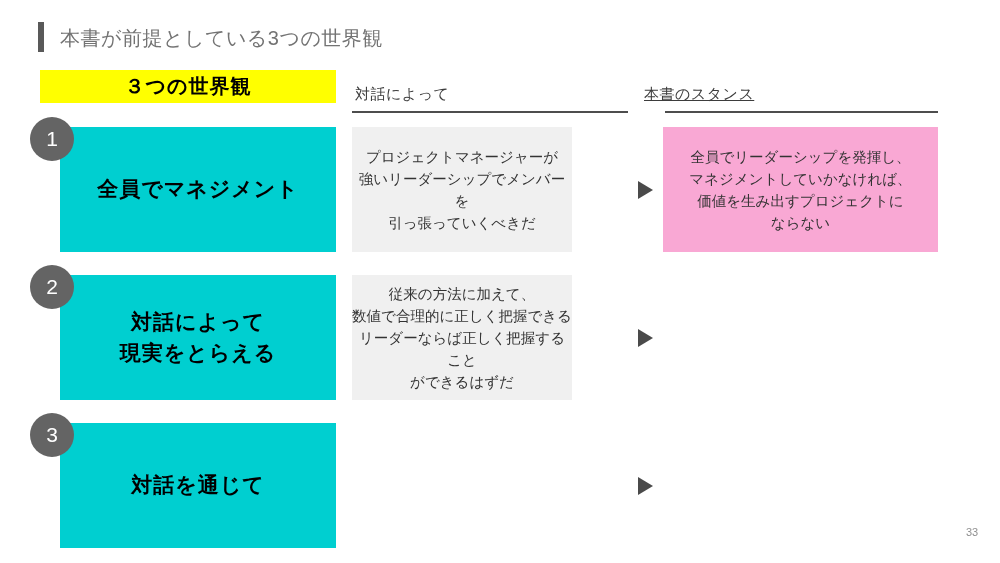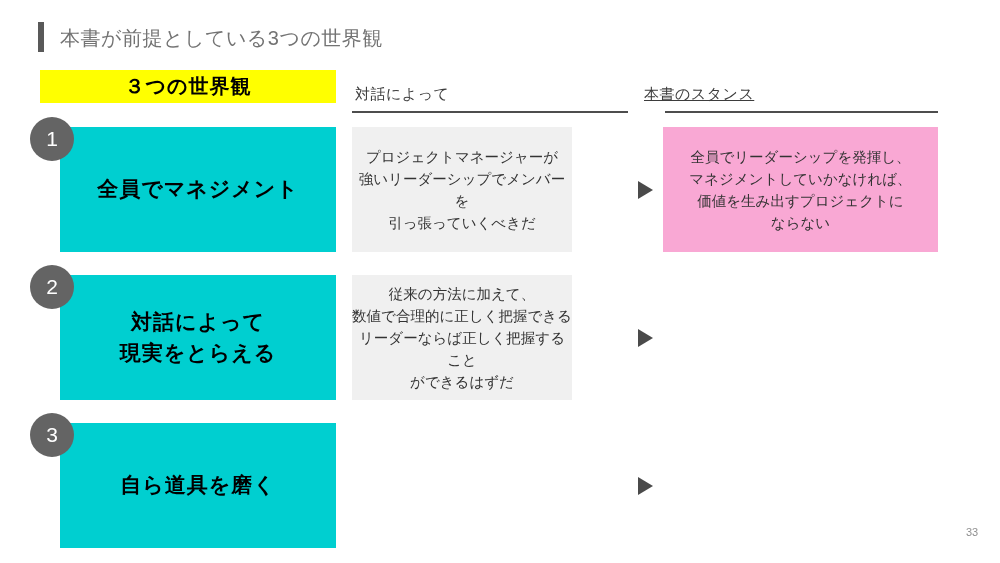--- a/index.html
+++ b/index.html
@@ -148,19 +148,19 @@
 現実をとらえる</div>
     <div class="abs box conventional-box">従来の方法に加えて、
 数値で合理的に正しく把握できる
 リーダーならば正しく把握すること
 ができるはずだ</div>
     <div class="abs arrow"></div>
   </div>
 
   <div class="abs row r3">
     <div class="abs num-circle">3</div>
-    <div class="abs box worldview-box">自ら道具を磨く</div>
+    <div class="abs box worldview-box">対話を通じて</div>
     <div class="abs arrow"></div>
   </div>
 
   <div class="abs page-number">33</div>
 
 </div>
 
 </body></html>

